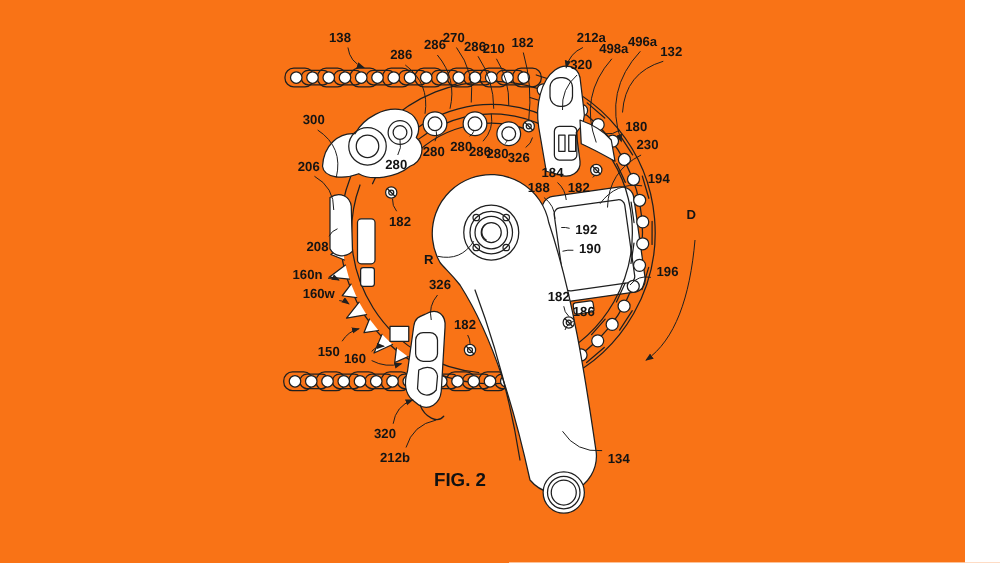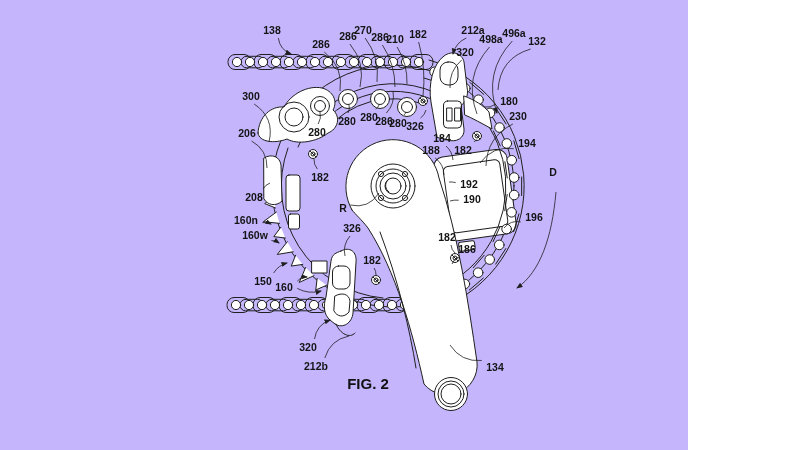--- a/index.html
+++ b/index.html
@@ -1,16 +1,16 @@
 <!DOCTYPE html>
 <html><head>
 <meta charset="utf-8">
 <style>
   html,body{margin:0;padding:0;background:#ffffff;width:800px;height:450px;overflow:hidden;}
-  .stage{width:688px;height:450px;background:#c4b5fd;}
+  .stage{width:772px;height:450px;background:#f97316;}
   svg{display:block;}
   .ln path,.ln circle,.ln rect,.ln line,.ln polyline{fill:none;stroke:#1f1f1f;stroke-width:1;stroke-linecap:round;stroke-linejoin:round;}
   .wh{fill:#ffffff !important;}
   .lbl{font:700 10.5px "Liberation Sans",sans-serif;fill:#141414;text-anchor:middle;}
   .cap{font:700 15px "Liberation Sans",sans-serif;fill:#111111;text-anchor:middle;}
   .leader{fill:none;stroke:#1f1f1f;stroke-width:0.8;}
 </style>
 </head>
 <body>
 

